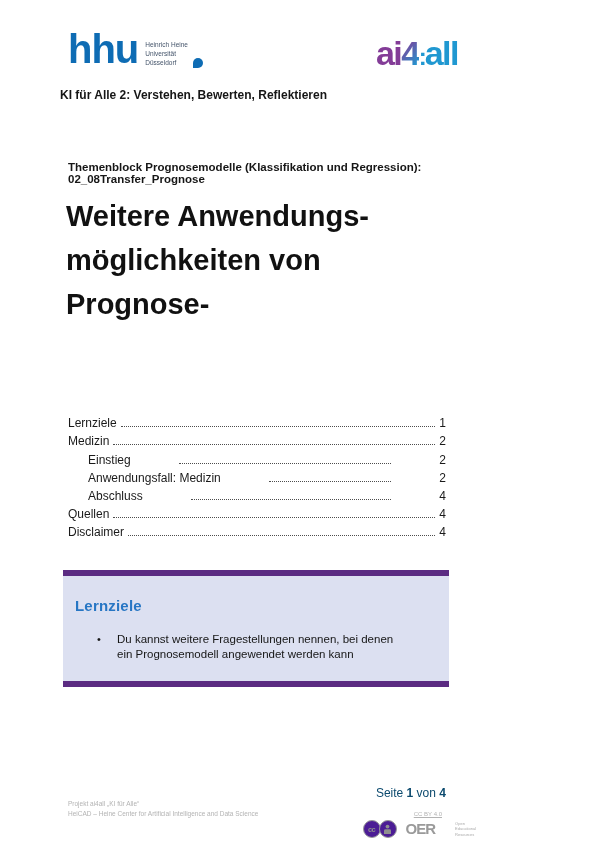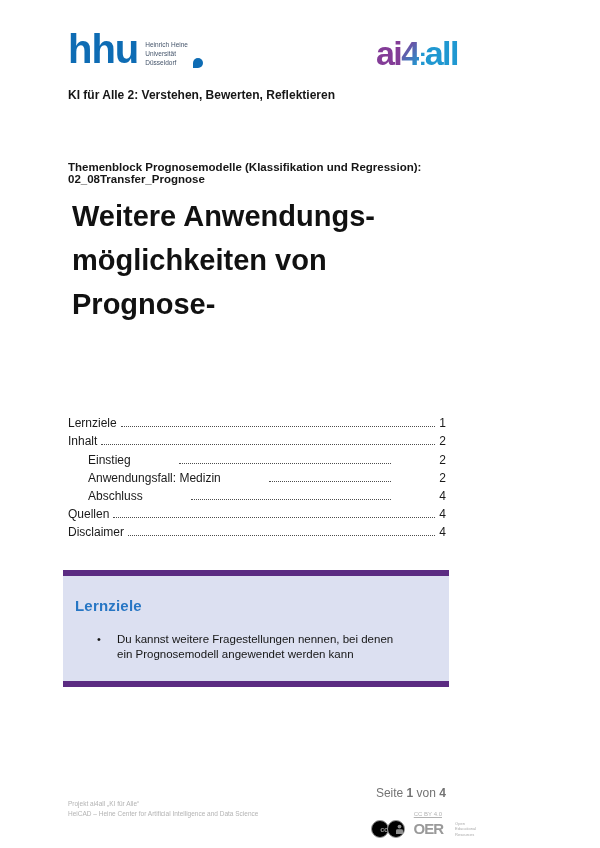--- a/index.html
+++ b/index.html
@@ -13,25 +13,25 @@
   .hhu-logo{display:flex;align-items:flex-start;}
   .hhu-word{font-size:40px;font-weight:bold;color:#0e6cb4;line-height:34px;letter-spacing:-1px;}
   .hhu-address{font-size:6.5px;line-height:1.35;color:#44546a;margin-left:7px;margin-top:9px;}
   .hhu-bubble{width:10px;height:10px;background:#0e6cb4;border-radius:5px 5px 5px 0;margin-left:5px;margin-top:26px;}
   .ai4all{font-weight:bold;font-size:34px;letter-spacing:-1.5px;line-height:38px;margin-top:2px;}
   .ai4all .p{color:#833c97;margin-left:48px;}
   .ai4all .g{background:linear-gradient(135deg,#833c97 20%,#2098d1 85%);-webkit-background-clip:text;background-clip:text;color:#5b63b0;-webkit-text-fill-color:transparent;}
   .ai4all .b{color:#2098d1;}
   .ai4all .colon{font-size:24px;letter-spacing:-2px;}
 
-  .course-line{position:absolute;top:88px;left:68px;font-size:12px;font-weight:600;color:#161616;}
+  .course-line{position:absolute;top:88px;left:60px;font-size:12px;font-weight:600;color:#161616;}
 
   
   .topic-line{position:absolute;top:161px;left:68px;right:60px;font-size:11.5px;font-weight:bold;color:#161616;}
-  .doc-title{position:absolute;top:194px;left:72px;right:40px;font-size:29px;font-weight:800;line-height:44px;color:#111;}
+  .doc-title{position:absolute;top:194px;left:66px;right:40px;font-size:29px;font-weight:800;line-height:44px;color:#111;}
   .author{position:absolute;top:345px;left:68px;font-size:11px;line-height:15px;}
   .author .label{font-weight:bold;color:#161616;}
   .author .name{color:#595959;}
 
   
   .toc{position:absolute;top:412px;left:68px;right:66px;font-size:12px;}
   .toc-row{display:flex;align-items:flex-end;height:18.2px;cursor:default;}
   .toc-row.indent{margin-left:20px;gap:44px;}
   .toc-label{white-space:nowrap;padding-right:1px;}
   .toc-leader{flex:1;border-bottom:1.6px dotted #4d4d4d;margin:0 3px 3px 3px;}
@@ -40,31 +40,31 @@
   
   .lz-box{position:absolute;left:63px;right:63px;top:570px;}
   .lz-bar{height:6px;background:#5b2b82;}
   .lz-body{background:#dce0f1;padding:17px 20px 19px 12px;}
   .lz-heading{color:#2776c4;font-weight:bold;font-size:15px;margin:4px 0 18px 0;letter-spacing:0.2px;}
   .bullet-row{display:flex;font-size:11.5px;line-height:15px;color:#161616;}
   .bullet-dot{width:20px;margin-left:22px;font-size:11px;}
   .bullet-text{flex:1;padding-right:30px;}
 
   
-  .page-indicator{position:absolute;top:786px;right:66px;font-size:12px;color:#737373;}
+  .page-indicator{position:absolute;top:786px;right:66px;font-size:12px;color:#0c4a6e;}
   .page-indicator b{font-weight:bold;}
   .project-lines{position:absolute;left:68px;top:799px;font-size:6.5px;line-height:1.55;color:#b3b3b3;}
   .license{position:absolute;right:36px;top:811px;width:130px;text-align:right;}
   .cc-link{display:block;font-size:6px;color:#b3b3b3;text-decoration:underline;margin:0 34px 3px 0;}
   .license-row{display:flex;justify-content:flex-end;align-items:center;gap:9px;}
   .cc-icons{display:flex;}
-  .cc-circle{width:16px;height:16px;border:1.3px solid #9a9a9a;border-radius:50%;display:flex;align-items:center;justify-content:flex-end;background:#000000;}
+  .cc-circle{width:16px;height:16px;border:1.3px solid #9a9a9a;border-radius:50%;display:flex;align-items:center;justify-content:center;background:#4c1d95;}
   .cc-circle + .cc-circle{margin-left:-2px;}
   .cc-circle .cc-txt{font-size:7.5px;font-weight:bold;color:#8f8f8f;letter-spacing:-0.5px;}
-  .oer{display:flex;align-items:center;gap:12px;}
+  .oer{display:flex;align-items:center;gap:20px;}
   .oer-word{font-size:15px;font-weight:800;color:#9a9a9a;letter-spacing:-1px;line-height:14px;}
   .oer-lines{font-size:4px;line-height:1.3;color:#aaaaaa;text-align:left;}
 </style>
 </head>
 <body>
 
 <div class="page">
 
   <div class="header">
     <div class="hhu-logo">
@@ -91,21 +91,21 @@
   </div>
 
 
   <div class="toc">
     <div class="toc-row">
       <span class="toc-label">Lernziele</span>
       <span class="toc-leader"></span>
       <span class="toc-page">1</span>
     </div>
     <div class="toc-row">
-      <span class="toc-label">Inhalt</span>
+      <span class="toc-label">Medizin</span>
       <span class="toc-leader"></span>
       <span class="toc-page">2</span>
     </div>
     <div class="toc-row indent">
       <span class="toc-label">Einstieg</span>
       <span class="toc-leader"></span>
       <span class="toc-page">2</span>
     </div>
     <div class="toc-row indent">
       <span class="toc-label">Anwendungsfall: Medizin</span>

